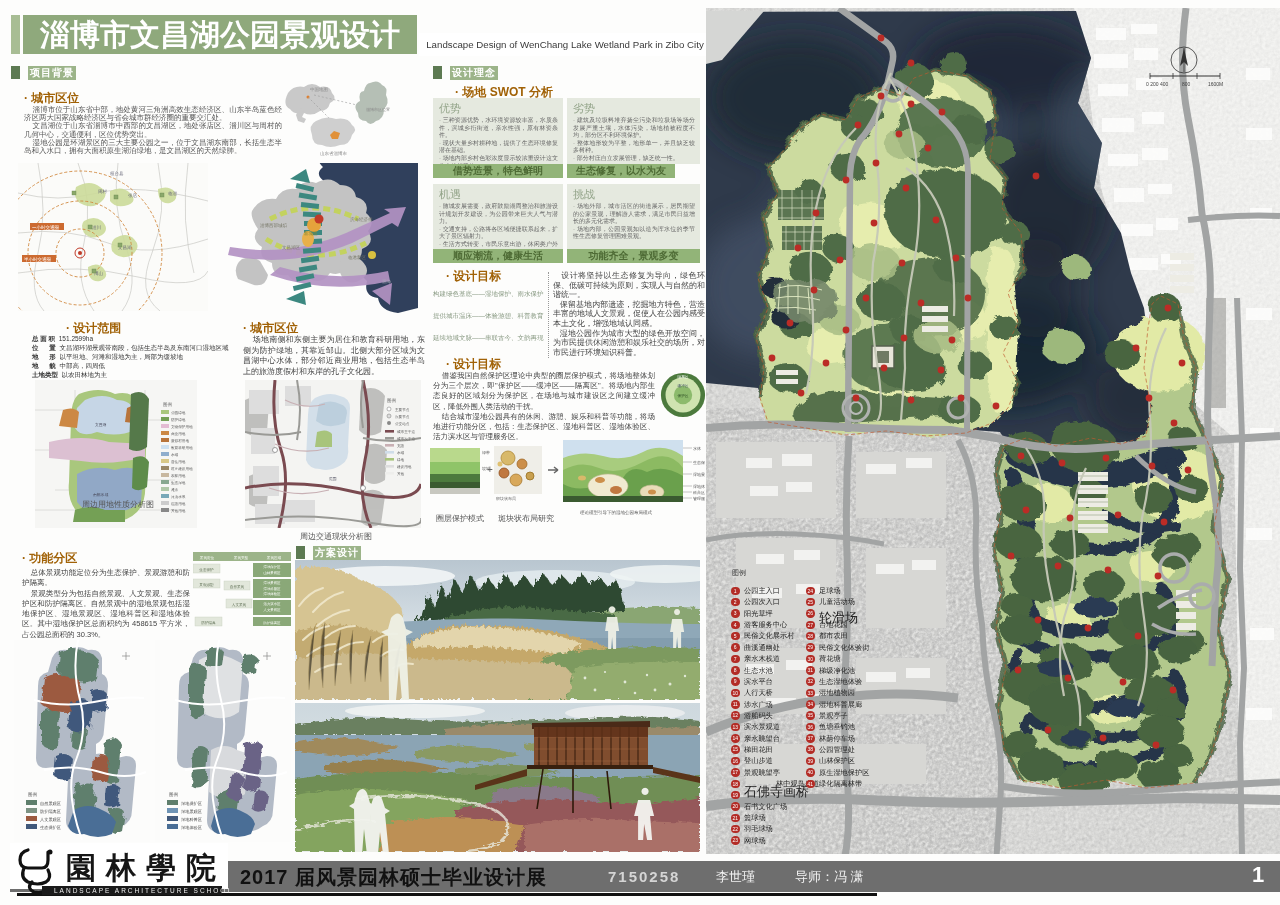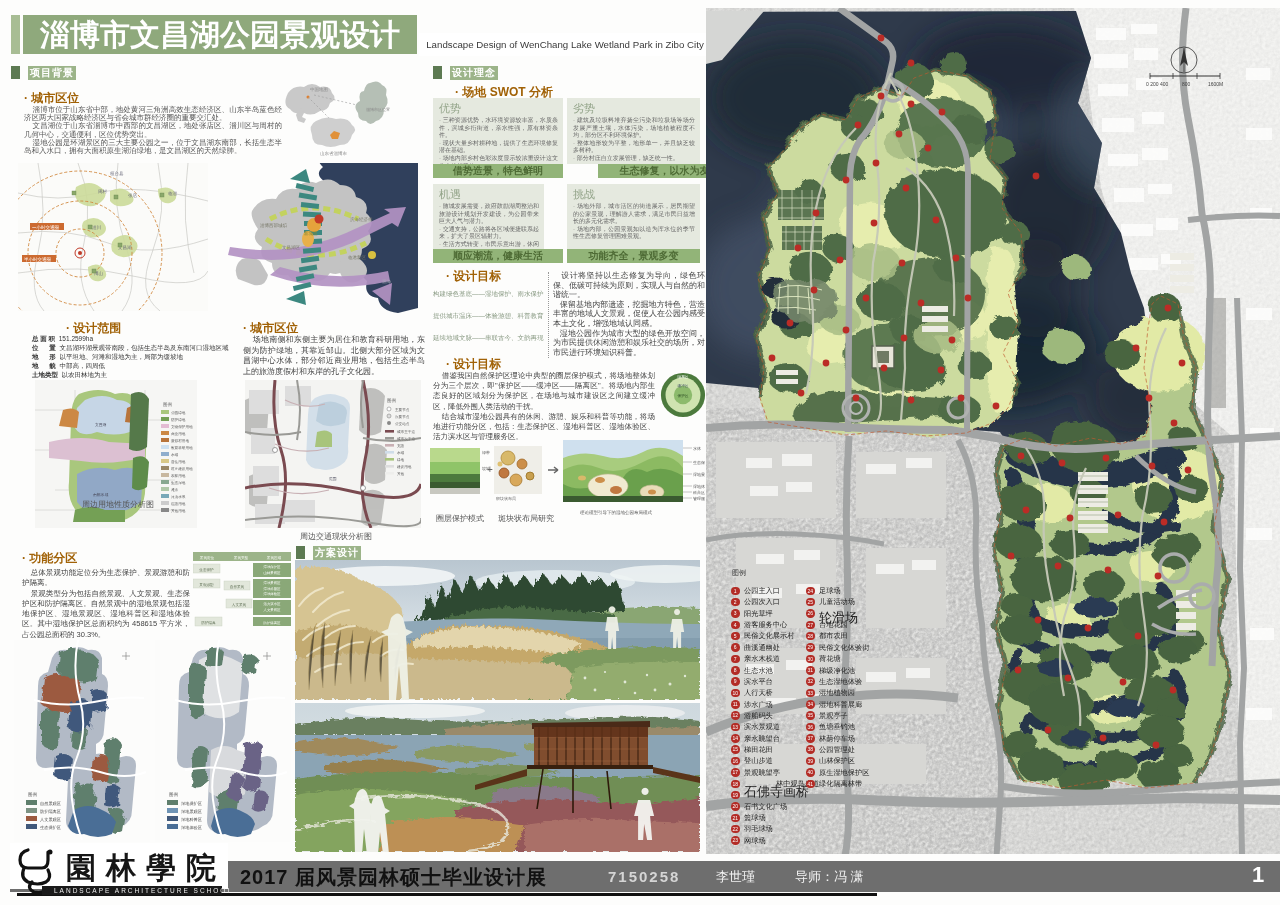--- a/index.html
+++ b/index.html
@@ -324,22 +324,22 @@
 
 <div class="abs swot" style="left:433px;top:98px;width:130px;height:66px;">
 <div class="swot-t">优势</div>
 <div class="swot-b">· 三种资源优势，水环境资源较丰富，水质条件，滨城乡衍街道，亲水性强，原有林资条件。<br>· 现状大量乡村耕种地，提供了生态环境修复潜在基础。<br>· 场地内部乡村色彩浓度显示较浓重设计这文化史较好载体。<br>· 场地周边交通便利，离中心城区较近，公园对外交通优势。</div>
 </div>
 <div class="abs swot-bar" style="left:433px;top:164px;width:130px;">借势造景，特色鲜明</div>
 <div class="abs swot" style="left:567px;top:98px;width:133px;height:66px;">
 <div class="swot-t">劣势</div>
 <div class="swot-b">· 建筑及垃圾料堆弃扬尘污染和垃圾场等场分发展严重土壤，水体污染，场地植被程度不均，部分区不利环境保护。<br>· 整体地形较为平整，地形单一，并且缺乏较多树种。<br>· 部分村庄自立发展管理，缺乏统一性。</div>
 </div>
-<div class="abs swot-bar" style="left:598px;top:164px;width:133px;">生态修复，以水为友</div>
-<div class="abs swot" style="left:433px;top:184px;width:111px;height:65px;">
+<div class="abs swot-bar" style="left:567px;top:164px;width:108px;">生态修复，以水为友</div>
+<div class="abs swot" style="left:433px;top:184px;width:130px;height:65px;">
 <div class="swot-t">机遇</div>
 <div class="swot-b">· 随城发展需要，政府鼓励湖周整治和旅游设计规划开发建设，为公园带来巨大人气与潜力。<br>· 交通支持，公路将各区域便捷联系起来，扩大了景区辐射力。<br>· 生活方式转变，市民乐意出游，休闲类户外活动热情高涨，使得多样化景观性环境体验需求增长。</div>
 </div>
 <div class="abs swot-bar" style="left:433px;top:249px;width:130px;">顺应潮流，健康生活</div>
 <div class="abs swot" style="left:567px;top:184px;width:133px;height:65px;">
 <div class="swot-t">挑战</div>
 <div class="swot-b">· 场地外部，城市活区的街道展示，居民期望的公家景观，理解游人需求，满足市民日益增长的多元化需求。<br>· 场地内部，公园景观如以造为浑水位的季节性生态修复管理困难景观。</div>
 </div>
 <div class="abs swot-bar" style="left:567px;top:249px;width:133px;">功能齐全，景观多变</div>
 

